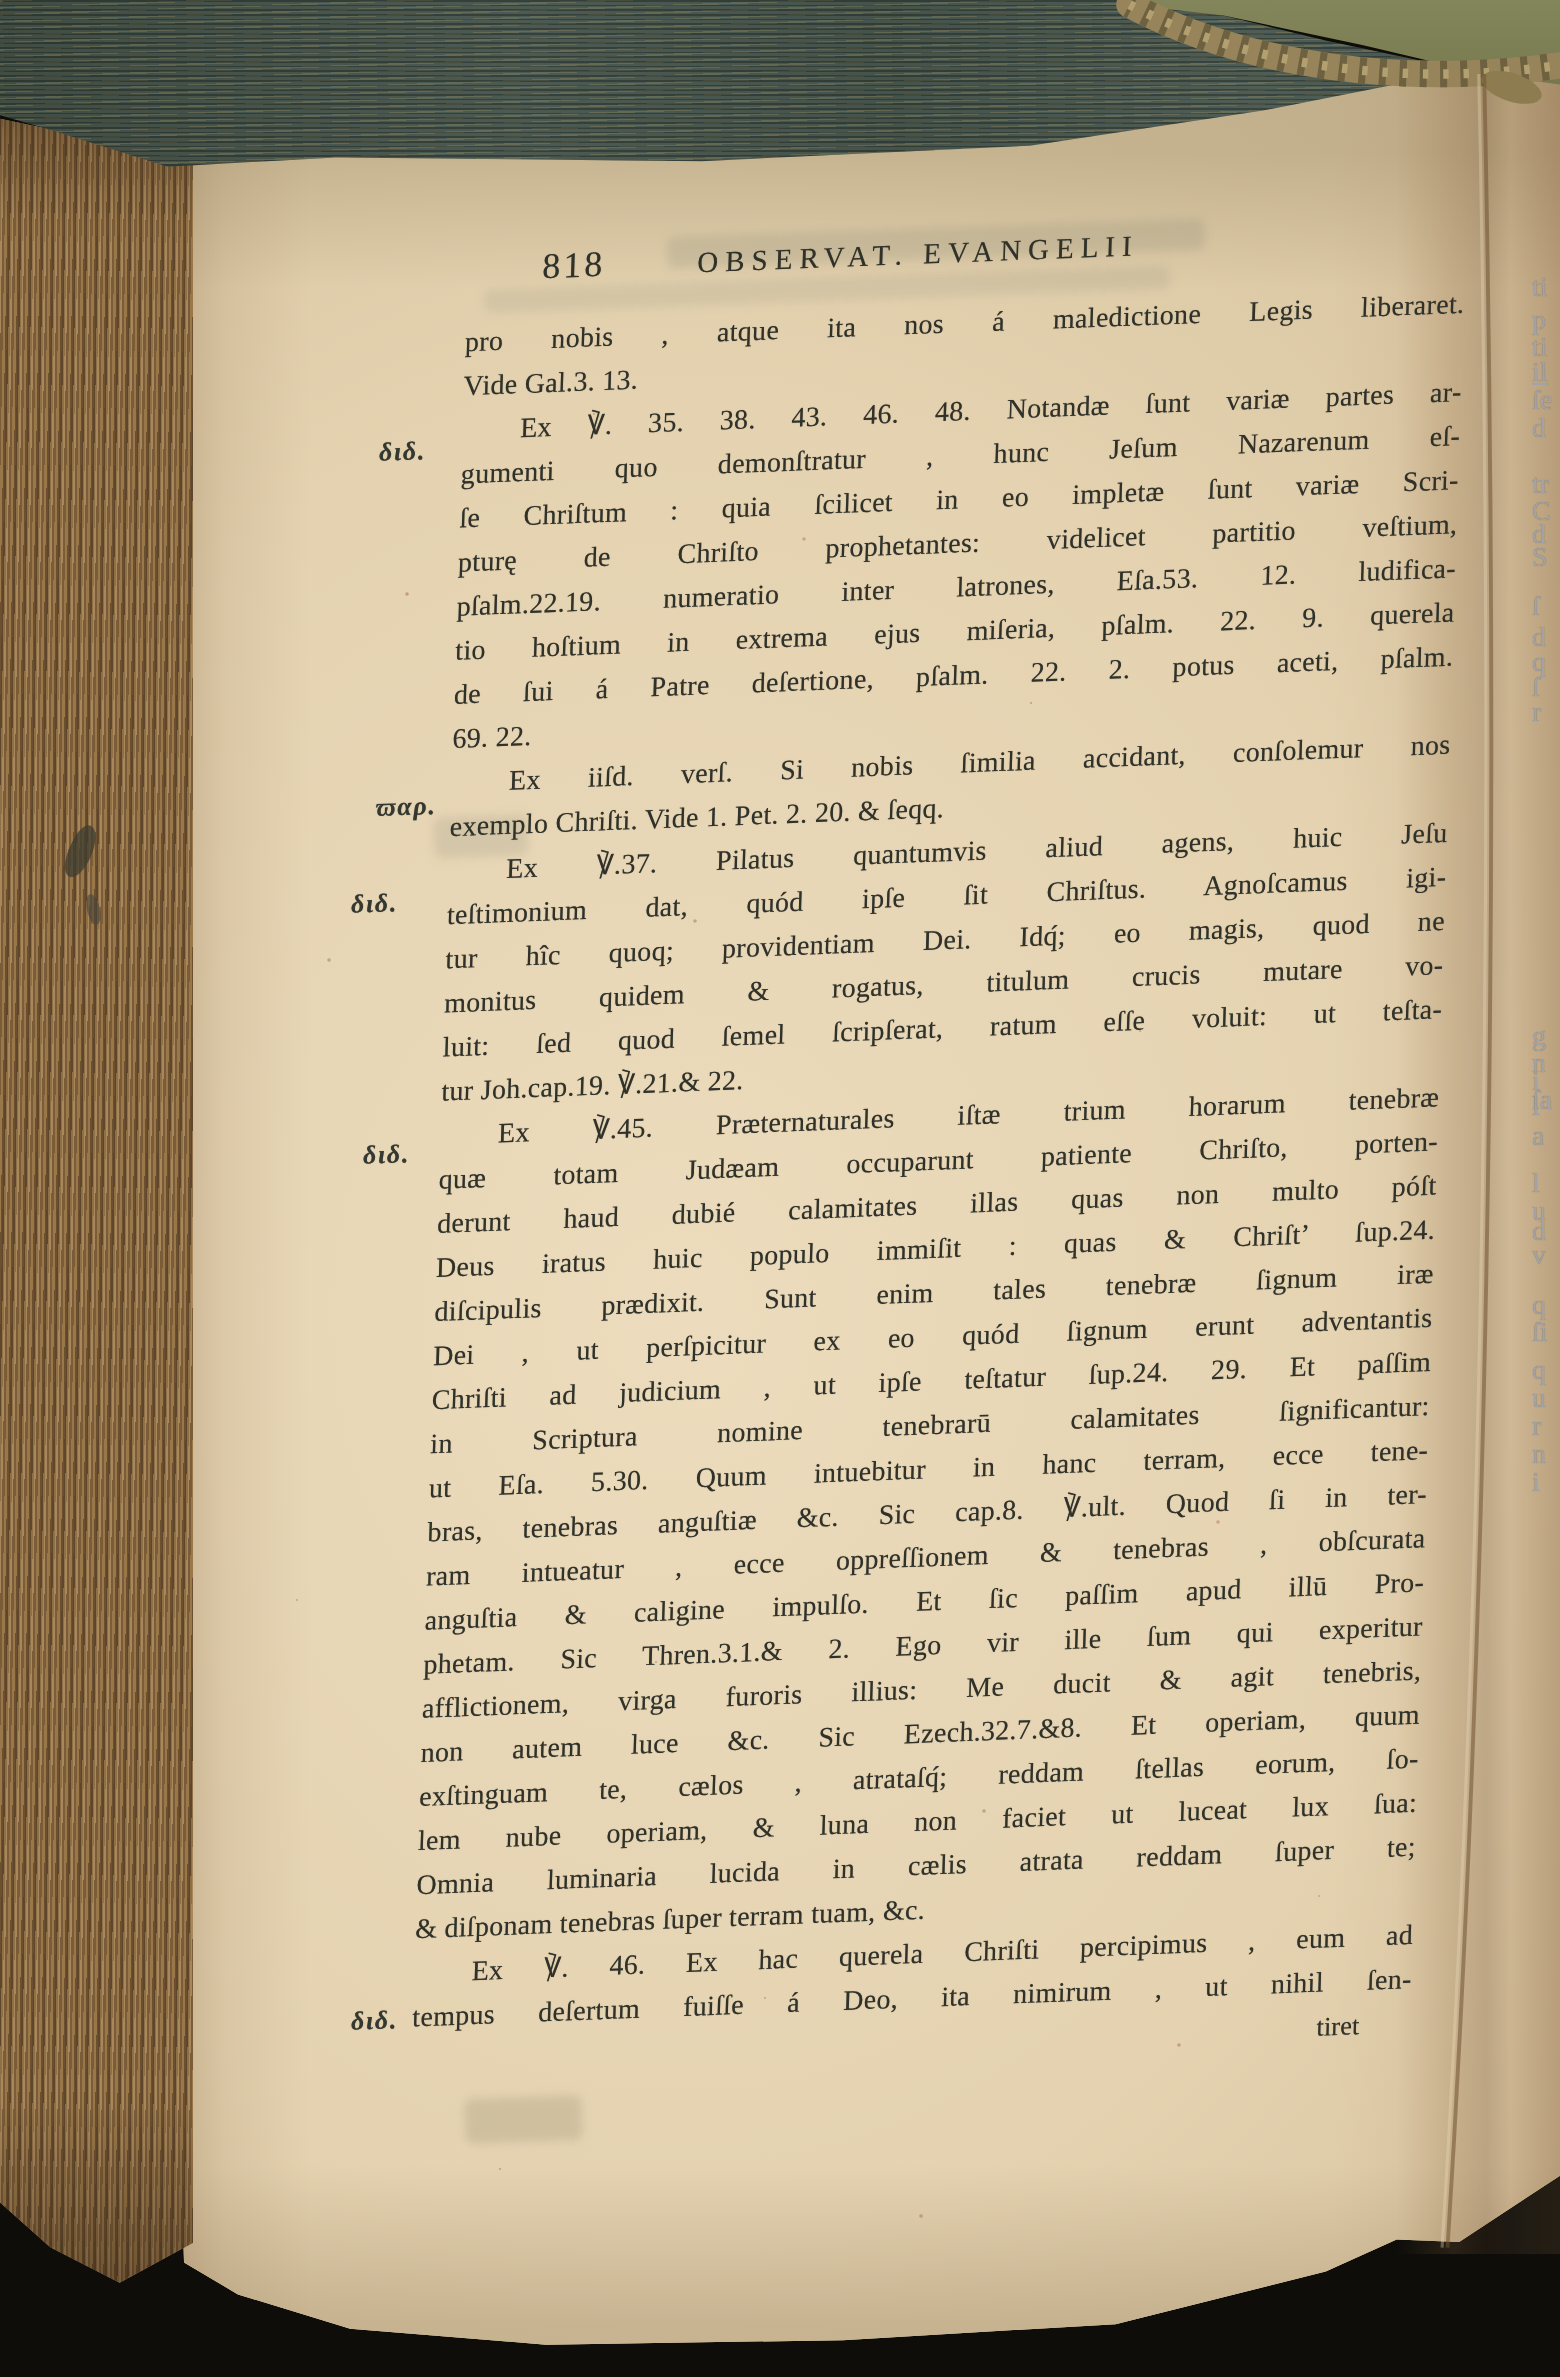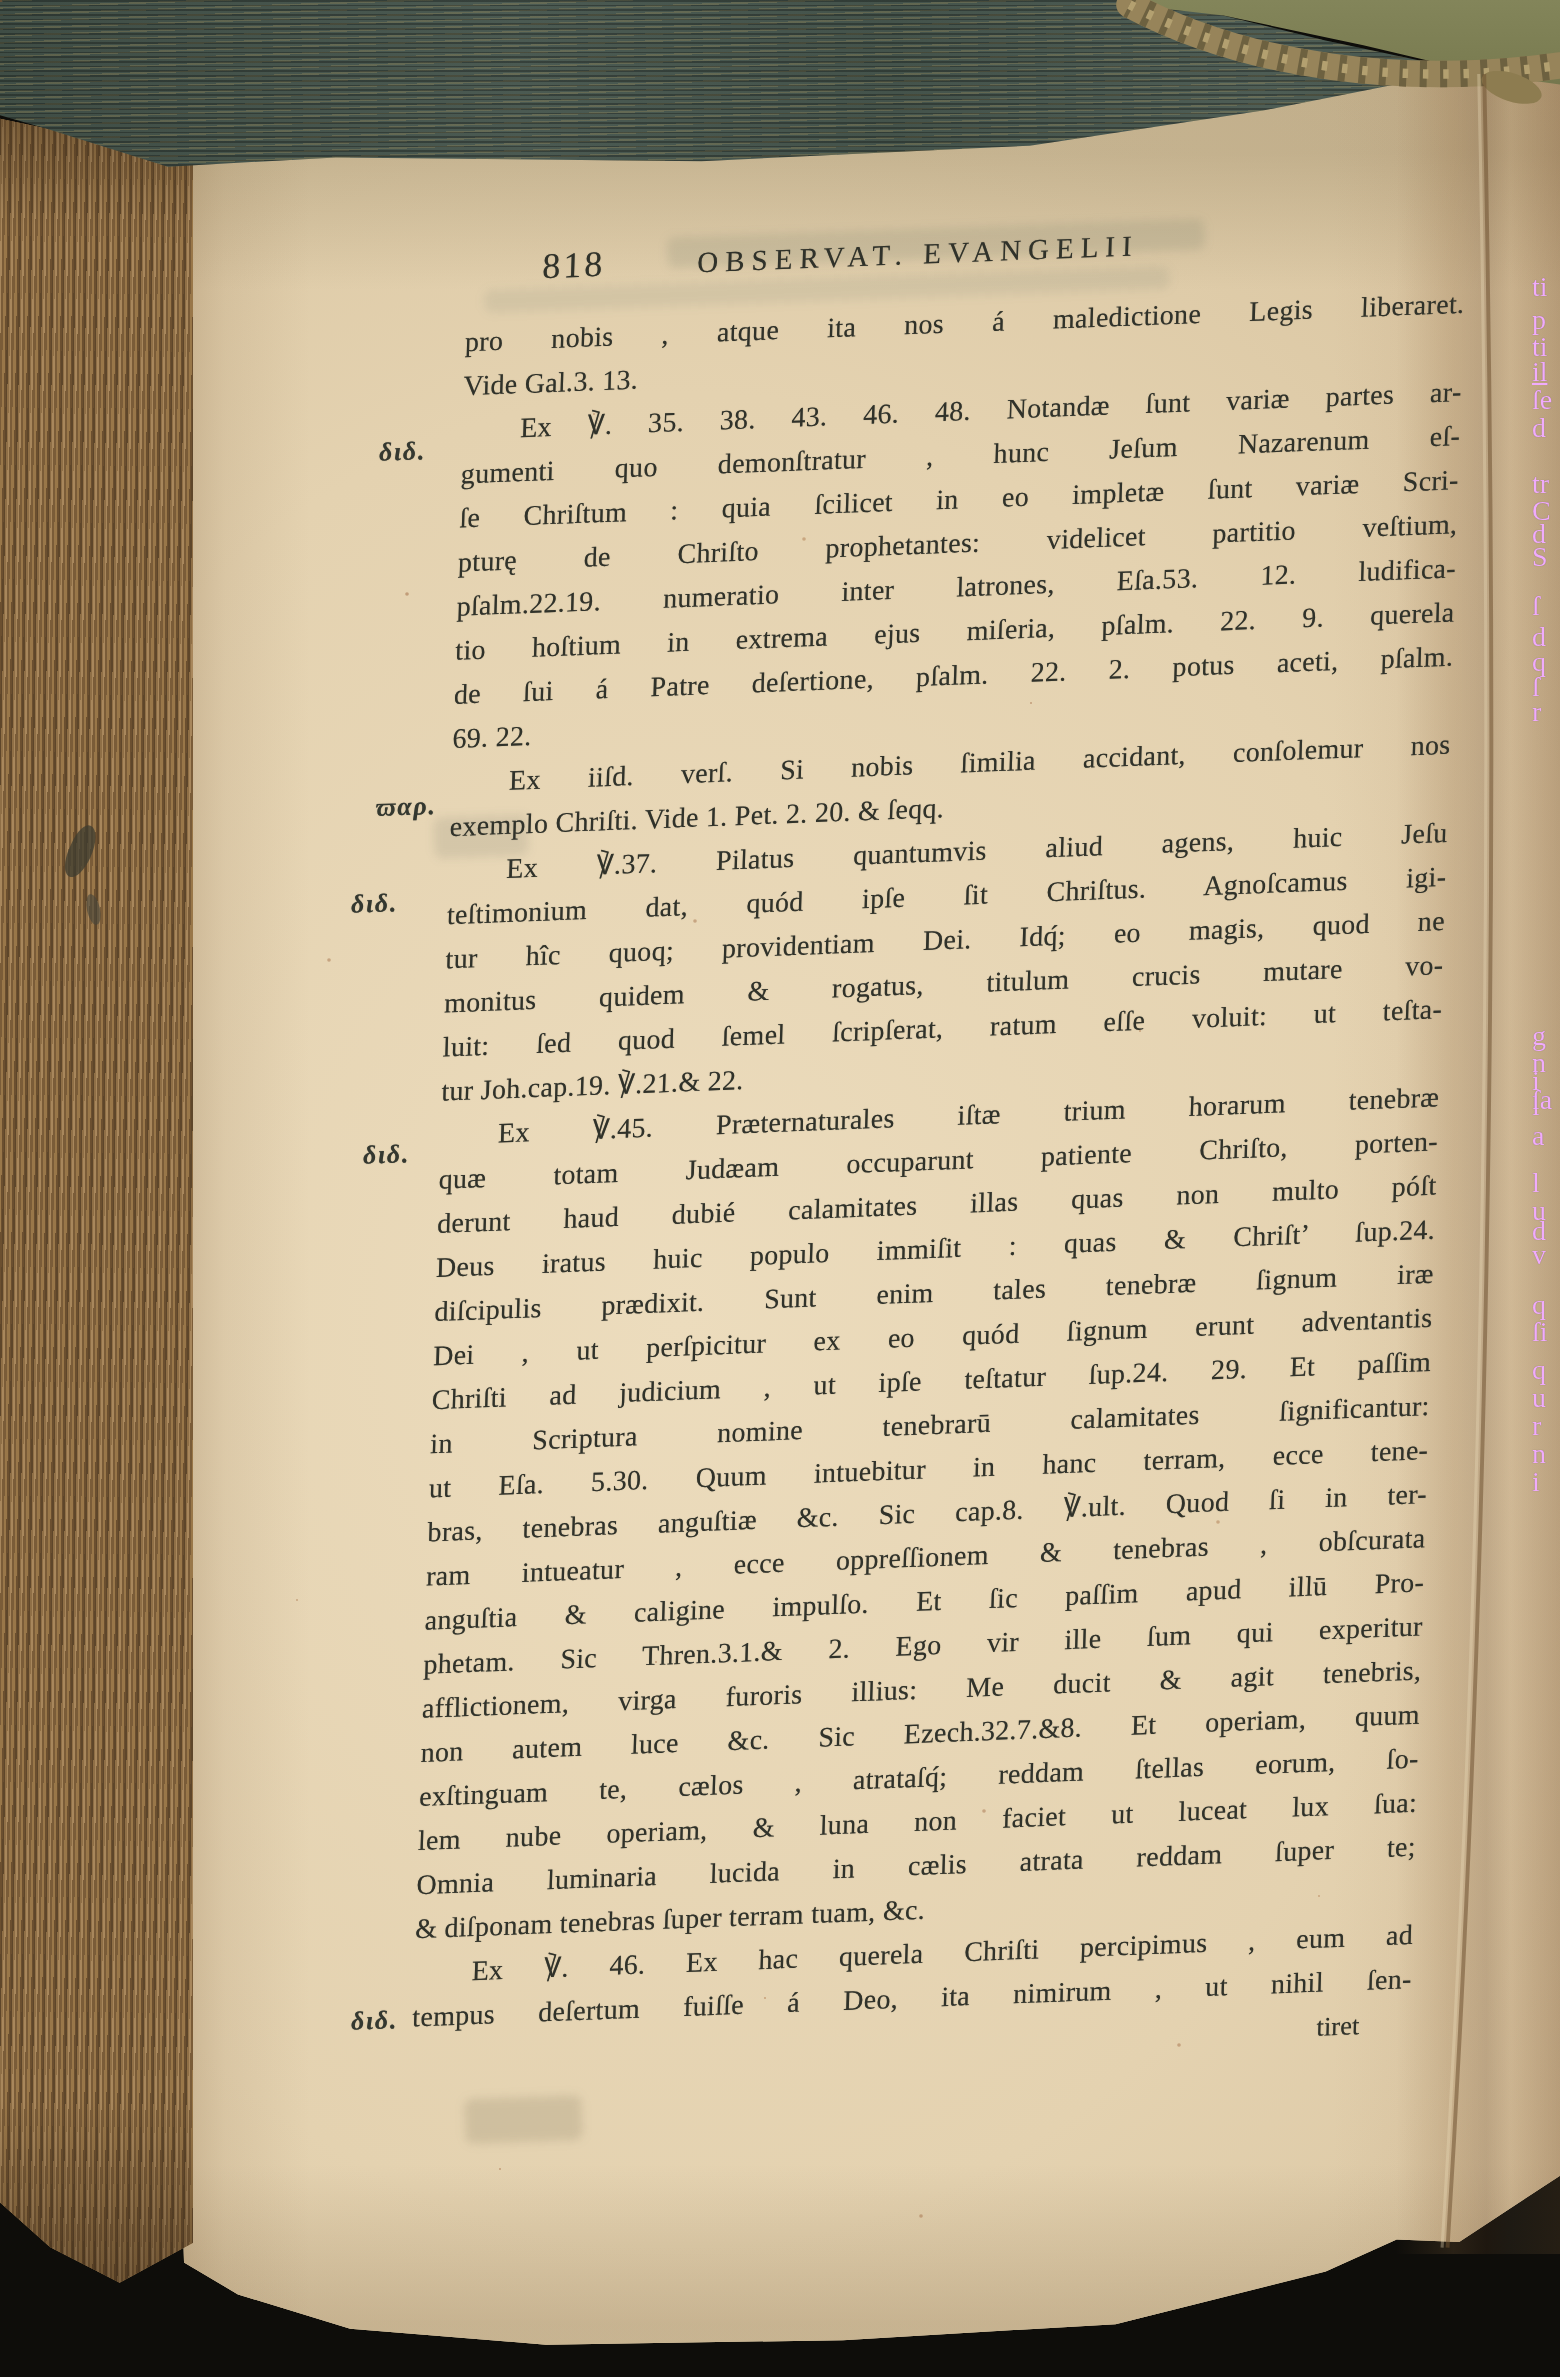--- a/index.html
+++ b/index.html
@@ -68,21 +68,21 @@
   .line{font-size:28px;line-height:44px;white-space:nowrap;text-align:justify;text-align-last:justify;
         width:100%;letter-spacing:0.3px;}
   .line.indent{padding-left:58px;box-sizing:border-box;}
   .line.short{text-align-last:left;}
   .catchword{font-size:26.5px;line-height:45px;text-align:right;padding-right:51px;}
 
   .margin-note{position:absolute;font-style:italic;font-weight:bold;font-size:26px;
     color:#343830;transform:rotate(-2deg);letter-spacing:1.6px;
     text-shadow:0 0 0.8px rgba(40,44,36,.6);}
 
-  .fragment{position:absolute;left:1532px;font-size:28px;color:#f0abfc;white-space:nowrap;
+  .fragment{position:absolute;left:1532px;font-size:28px;color:#a3a3a3;white-space:nowrap;
     text-shadow:0 0 0.8px rgba(48,50,42,.5);}
 
   
   .ghost{position:absolute;background:rgba(82,96,86,.14);filter:blur(4.7px);border-radius:7.8px;
          transform:rotate(-2deg);pointer-events:none;}
   .g1{left:667px;top:228px;width:538px;height:31px;}
   .g2{left:484px;top:278px;width:686px;height:23.4px;background:rgba(82,96,86,.10);}
   .g3{left:434px;top:816px;width:94px;height:41px;background:rgba(70,85,75,.12);}
   .g4{left:465px;top:2097px;width:117px;height:45px;background:rgba(95,85,60,.16);}
   .speckles{position:absolute;left:0;top:0;width:2.3px;height:2.3px;border-radius:50%;

